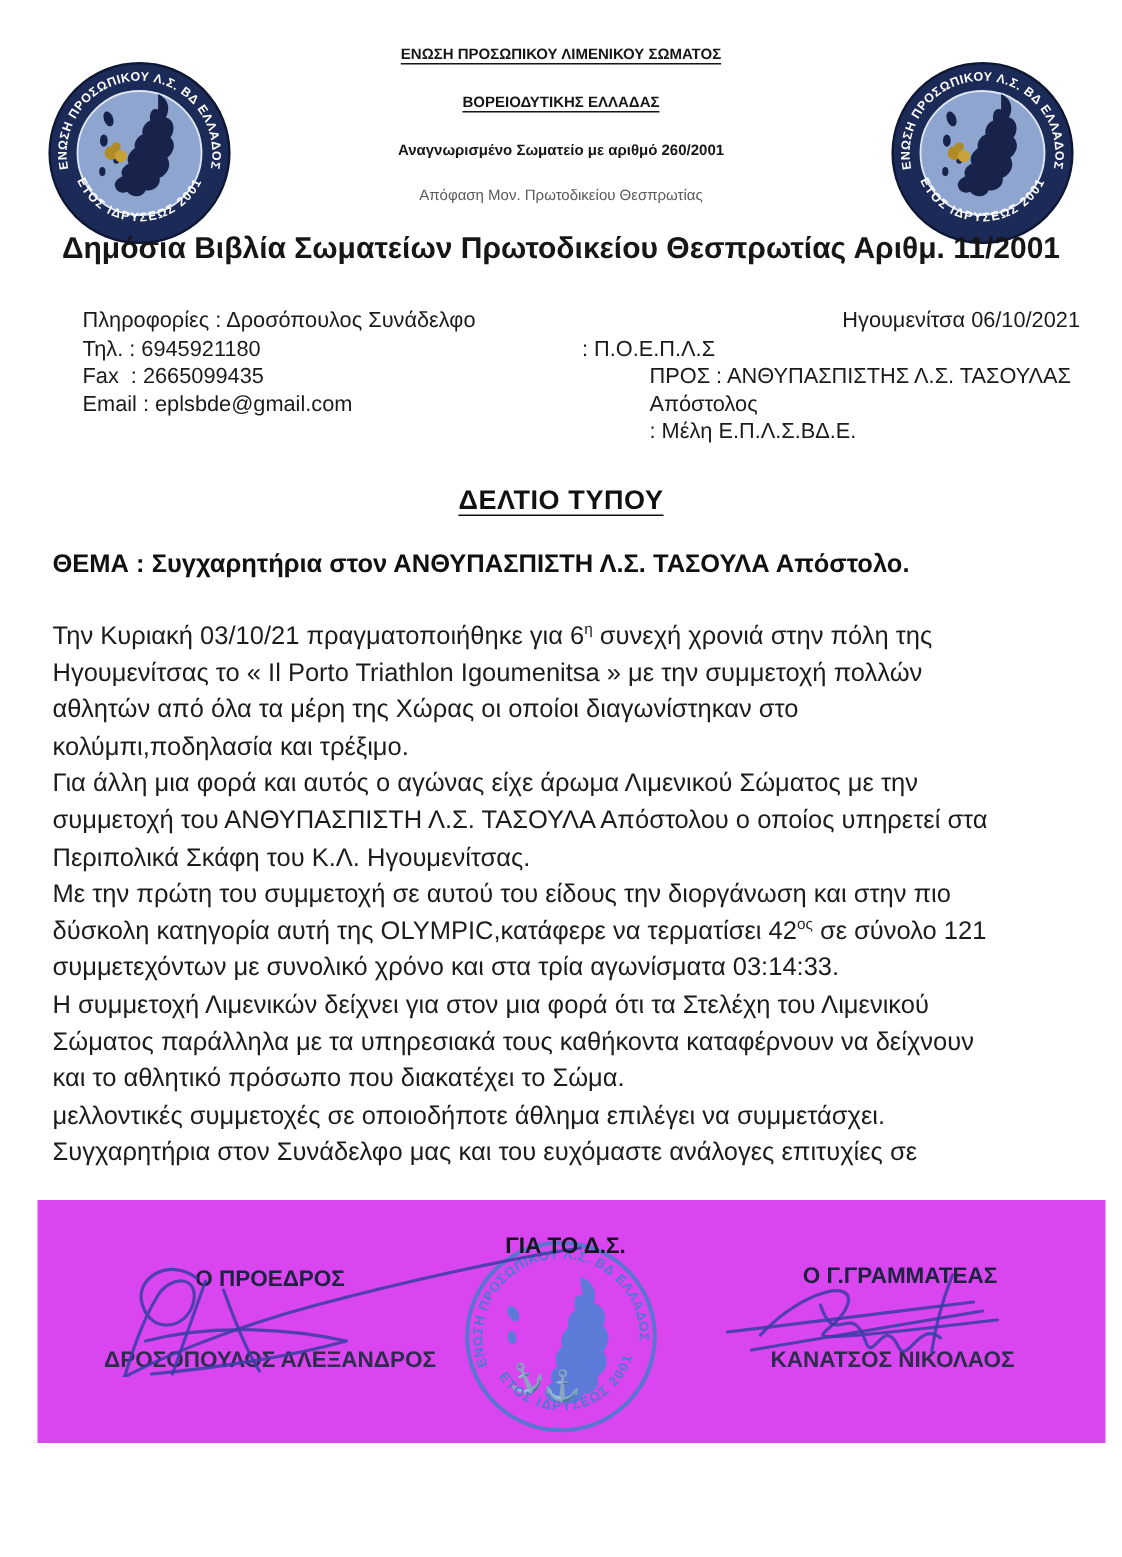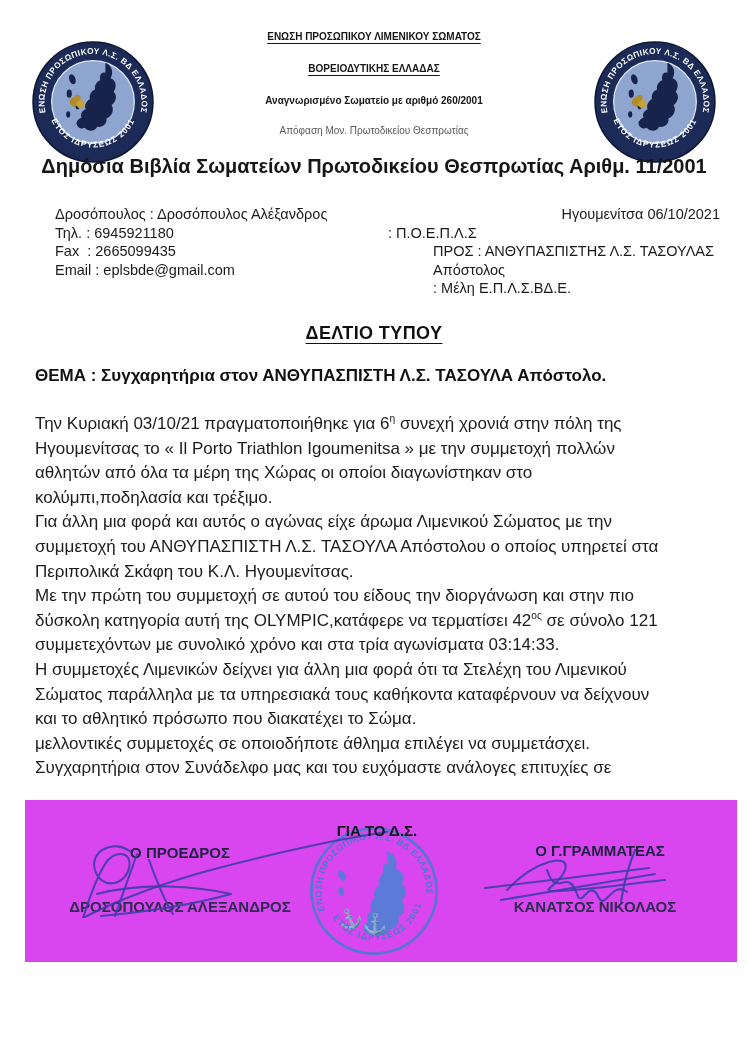--- a/index.html
+++ b/index.html
@@ -95,21 +95,21 @@
   </svg>
 
   <div class="hline hl1">ΕΝΩΣΗ ΠΡΟΣΩΠΙΚΟΥ ΛΙΜΕΝΙΚΟΥ ΣΩΜΑΤΟΣ</div>
   <div class="hline hl2">ΒΟΡΕΙΟΔΥΤΙΚΗΣ ΕΛΛΑΔΑΣ</div>
   <div class="hline hl3">Αναγνωρισμένο Σωματείο με αριθμό 260/2001</div>
   <div class="hline hl4">Απόφαση Μον. Πρωτοδικείου Θεσπρωτίας</div>
   <div class="hline hl5">Δημόσια Βιβλία Σωματείων Πρωτοδικείου Θεσπρωτίας Αριθμ. 11/2001</div>
 
   <div class="meta-left">
 
-  <div><span>Δροσόπουλος : Δροσόπουλος Αλέξανδρος</span></div>
+  <div><span>Πληροφορίες : Δροσόπουλος Συνάδελφο</span></div>
       <div><span>Τηλ. : 6945921180</span></div>
       <div><span>Fax  : 2665099435</span></div>
       <div><span>Email : eplsbde@gmail.com</span></div>
     </div>
 
   <div class="meta-right">
     <div class="meta-date">Ηγουμενίτσα 06/10/2021</div>
     <div class="meta-to">
 
     <div><span>: Π.Ο.Ε.Π.Λ.Σ</span></div>
@@ -126,21 +126,21 @@
   <div><span>Την Κυριακή 03/10/21 πραγματοποιήθηκε για 6</span><sup>η</sup><span> συνεχή χρονιά στην πόλη της</span></div>
       <div><span>Ηγουμενίτσας το « Il Porto Triathlon Igoumenitsa » με την συμμετοχή πολλών</span></div>
       <div><span>αθλητών από όλα τα μέρη της Χώρας οι οποίοι διαγωνίστηκαν στο</span></div>
       <div><span>κολύμπι,ποδηλασία και τρέξιμο.</span></div>
       <div><span>Για άλλη μια φορά και αυτός ο αγώνας είχε άρωμα Λιμενικού Σώματος με την</span></div>
       <div><span>συμμετοχή του ΑΝΘΥΠΑΣΠΙΣΤΗ Λ.Σ. ΤΑΣΟΥΛΑ Απόστολου ο οποίος υπηρετεί στα</span></div>
       <div><span>Περιπολικά Σκάφη του Κ.Λ. Ηγουμενίτσας.</span></div>
       <div><span>Με την πρώτη του συμμετοχή σε αυτού του είδους την διοργάνωση και στην πιο</span></div>
       <div><span>δύσκολη κατηγορία αυτή της OLYMPIC,κατάφερε να τερματίσει 42</span><sup>ος</sup><span> σε σύνολο 121</span></div>
       <div><span>συμμετεχόντων με συνολικό χρόνο και στα τρία αγωνίσματα 03:14:33.</span></div>
-      <div><span>Η συμμετοχές Λιμενικών δείχνει για άλλη μια φορά ότι τα Στελέχη του Λιμενικού</span></div>
+      <div><span>Η συμμετοχή Λιμενικών δείχνει για στον μια φορά ότι τα Στελέχη του Λιμενικού</span></div>
       <div><span>Σώματος παράλληλα με τα υπηρεσιακά τους καθήκοντα καταφέρνουν να δείχνουν</span></div>
       <div><span>και το αθλητικό πρόσωπο που διακατέχει το Σώμα.</span></div>
       <div><span>μελλοντικές συμμετοχές σε οποιοδήποτε άθλημα επιλέγει να συμμετάσχει.</span></div>
       <div><span>Συγχαρητήρια στον Συνάδελφο μας και του ευχόμαστε ανάλογες επιτυχίες σε</span></div>
     </div>
 
   <div class="sig-block">
     <div class="sig-label gia">ΓΙΑ ΤΟ Δ.Σ.</div>
 
     <svg class="stamp" viewBox="0 0 120 120">

